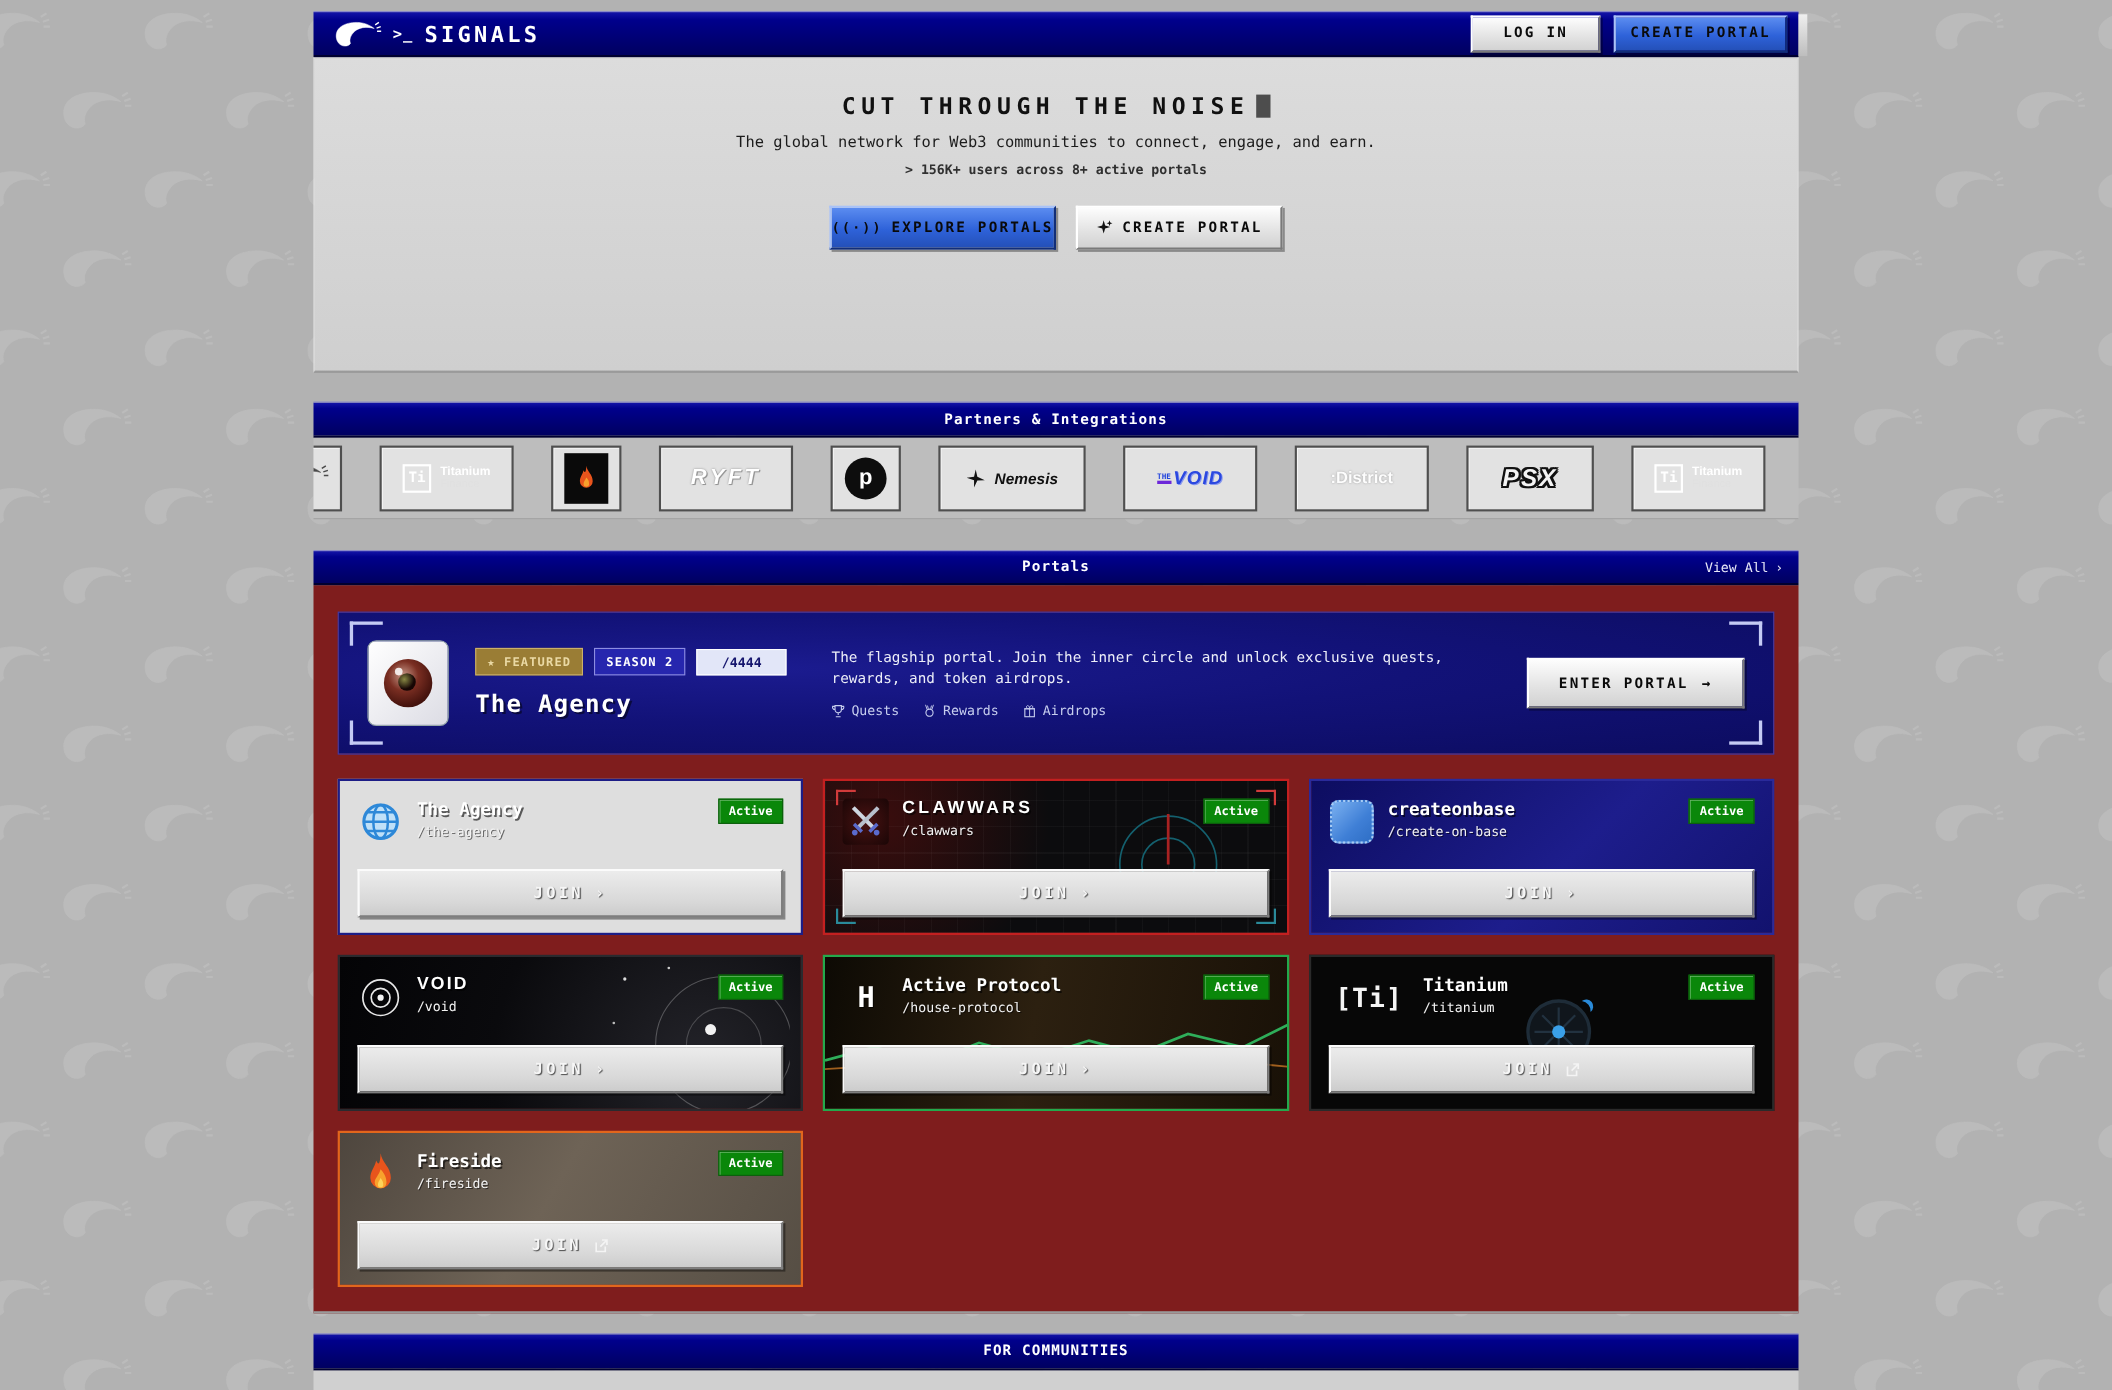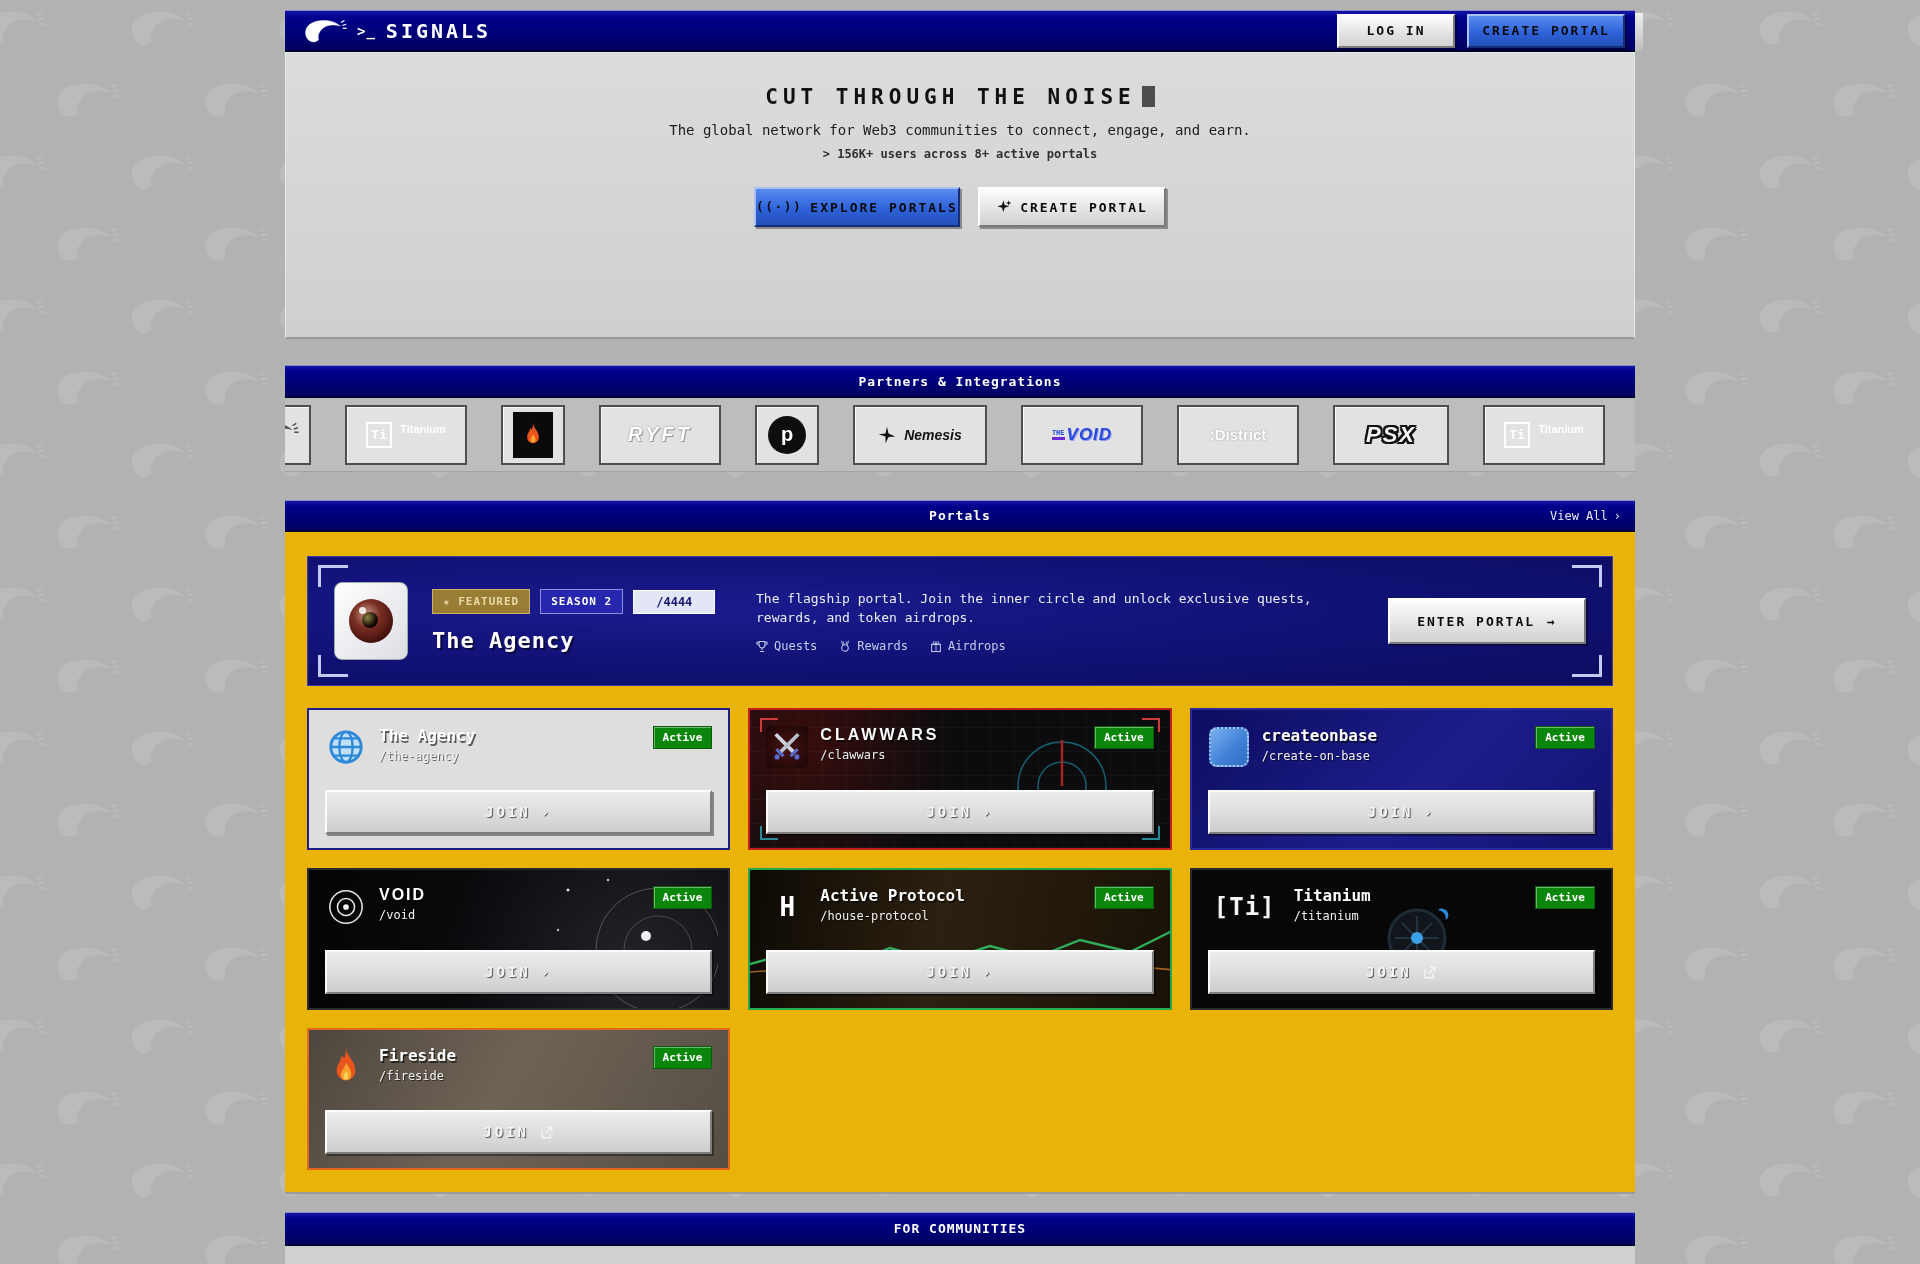--- a/index.html
+++ b/index.html
@@ -93,21 +93,21 @@
   .void-the { color:#2244dd; font-size:7px; font-weight:bold; border-bottom:3px solid #6d28d9; }
   .void-text { color:#2b48e0; font-size:17px; font-weight:bold; font-style:italic; letter-spacing:1px; text-shadow:1px 1px 0 #8899ee; font-family:"Liberation Sans",sans-serif; }
   .district-text { color:#fdfdfd; font-size:15px; font-weight:bold; text-shadow:0 0 2px #9a9a9a; font-family:"Liberation Sans",sans-serif; }
   .psx-text { color:#f4f4f4; font-size:22px; font-weight:bold; font-style:italic; letter-spacing:2px; font-family:"Liberation Sans",sans-serif;
     text-shadow:-2px -2px 0 #111,2px -2px 0 #111,-2px 2px 0 #111,2px 2px 0 #111,0 2px 0 #111,2px 0 0 #111,0 -2px 0 #111,-2px 0 0 #111; }
 
   
   #portals-bar { margin-top:28px; height:32px; display:flex; align-items:center; position:relative; }
   #portals-bar .bar-title { flex:1; text-align:center; }
   #view-all { position:absolute; right:14px; color:#e8e8f8; font-size:12px; cursor:pointer; display:flex; gap:6px; align-items:center; }
-  #portals-panel { background:#eab308; padding:24px 22px 22px 22px; border-bottom:2px solid #9a9a9a; }
+  #portals-panel { background:#7f1d1d; padding:24px 22px 22px 22px; border-bottom:2px solid #9a9a9a; }
 
   #featured-card {
     position:relative; height:130px;
     background:radial-gradient(ellipse at 30% 40%,#1b1b8f 0%,#121278 45%,#0c0c60 100%);
     border:1px solid #3a3ab0;
     display:flex; align-items:center; padding:0 26px; gap:24px;
   }
   .corner { position:absolute; width:30px; height:22px; }
   .corner.tl { top:8px; left:10px; border-top:3px solid #c4caf4; border-left:3px solid #c4caf4; }
   .corner.tr { top:8px; right:10px; border-top:3px solid #c4caf4; border-right:3px solid #c4caf4; }

